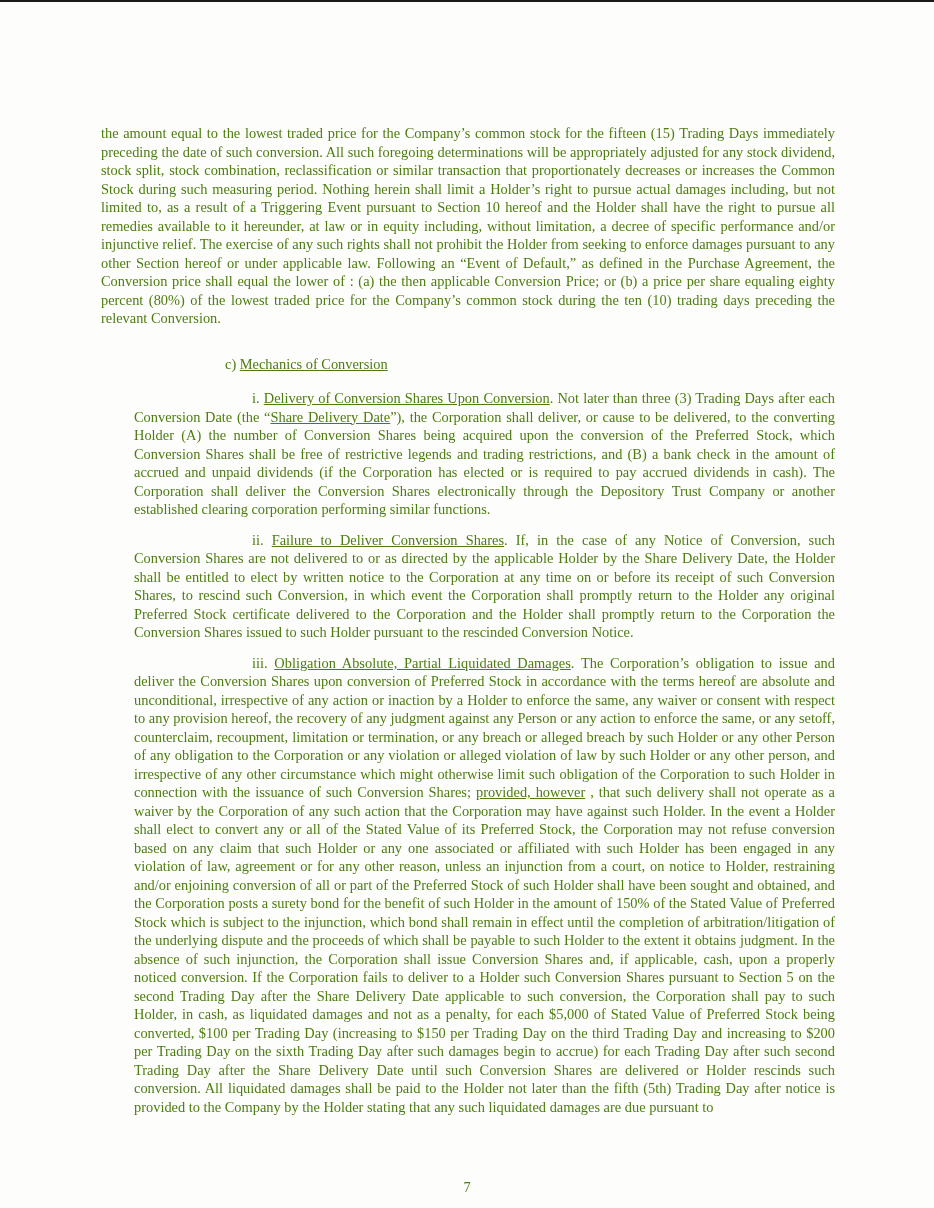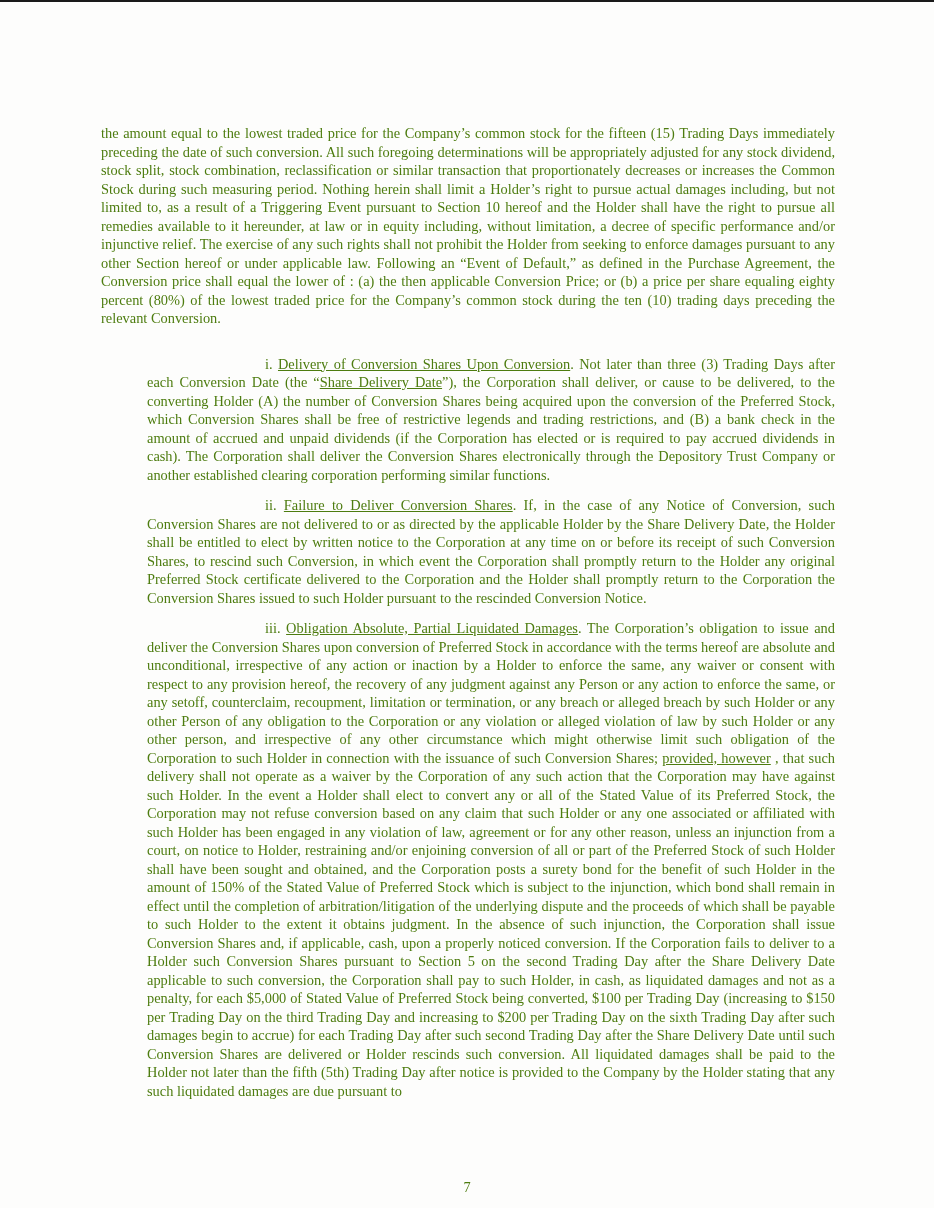--- a/index.html
+++ b/index.html
@@ -36,21 +36,21 @@
   p { margin: 0; }
   .para-intro {
     margin-bottom: 27px;
   }
   .heading {
     margin-left: 124px;
     margin-bottom: 16px;
     text-align: left;
   }
   .sub {
-    margin-left: 46px;
+    margin-left: 33px;
     text-indent: 118px;
     margin-bottom: 12px;
   }
   .u {
     text-decoration: underline;
   }
   .page-number {
     position: absolute;
     bottom: 12px;
     left: 0;
@@ -62,20 +62,21 @@
 </head>
 <body>
 
 <div class="page">
   <div class="scan-edge"></div>
 
   <div class="content">
 
     <p class="para-intro">the amount equal to the lowest traded price  for the Company’s common stock for the fifteen (15) Trading Days immediately preceding the date of such conversion. All such foregoing determinations will be appropriately adjusted for any stock dividend, stock split, stock combination, reclassification or similar transaction that proportionately decreases or increases the Common Stock during such measuring period.  Nothing herein shall limit a Holder’s right to pursue actual damages including, but not limited to, as a result of a Triggering Event pursuant to Section 10 hereof and the Holder shall have the right to pursue all remedies available to it hereunder, at law or in equity including, without limitation, a decree of specific performance and/or injunctive relief.  The exercise of any such rights shall not prohibit the Holder from seeking to enforce damages pursuant to any other Section hereof or under applicable law. Following an “Event of Default,” as defined in the Purchase Agreement, the Conversion price shall equal the lower of : (a) the then applicable Conversion Price; or (b) a price per share equaling eighty percent (80%) of the lowest traded price for the Company’s common stock during the ten (10) trading days preceding the relevant Conversion.</p>
 
+    <p class="heading"><span>c) </span><span class="u">Mechanics of Conversion</span></p>
 
     <p class="sub"><span>i. </span><span class="u">Delivery of Conversion Shares Upon Conversion</span><span>. Not later than three (3) Trading Days after each Conversion Date (the “</span><span class="u">Share Delivery Date</span><span>”), the Corporation shall deliver, or cause to be delivered, to the converting Holder (A) the number of Conversion Shares being acquired upon the conversion of the Preferred Stock, which Conversion Shares shall be free of restrictive legends and trading restrictions, and (B) a bank check in the amount of accrued and unpaid dividends (if the Corporation has elected or is required to pay accrued dividends in cash). The Corporation shall deliver the Conversion Shares electronically through the Depository Trust Company or another established clearing corporation performing similar functions.</span></p>
 
     <p class="sub"><span>ii. </span><span class="u">Failure to Deliver Conversion Shares</span><span>. If, in the case of any Notice of Conversion, such Conversion Shares are not delivered to or as directed by the applicable Holder by the Share Delivery Date, the Holder shall be entitled to elect by written notice to the Corporation at any time on or before its receipt of such Conversion Shares, to rescind such Conversion, in which event the Corporation shall promptly return to the Holder any original Preferred Stock certificate delivered to the Corporation and the Holder shall promptly return to the Corporation the Conversion Shares issued to such Holder pursuant to the rescinded Conversion Notice.</span></p>
 
     <p class="sub"><span>iii. </span><span class="u">Obligation Absolute, Partial Liquidated Damages</span><span>. The Corporation’s obligation to issue and deliver the Conversion Shares upon conversion of Preferred Stock in accordance with the terms hereof are absolute and unconditional, irrespective of any action or inaction by a Holder to enforce the same, any waiver or consent with respect to any provision hereof, the recovery of any judgment against any Person or any action to enforce the same, or any setoff, counterclaim, recoupment, limitation or termination, or any breach or alleged breach by such Holder or any other Person of any obligation to the Corporation or any violation or alleged violation of law by such Holder or any other person, and irrespective of any other circumstance which might otherwise limit such obligation of the Corporation to such Holder in connection with the issuance of such Conversion Shares; </span><span class="u">provided,  however</span><span> , that such delivery shall not operate as a waiver by the Corporation of any such action that the Corporation may have against such Holder. In the event a Holder shall elect to convert any or all of the Stated Value of its Preferred Stock, the Corporation may not refuse conversion based on any claim that such Holder or any one associated or affiliated with such Holder has been engaged in any violation of law, agreement or for any other reason, unless an injunction from a court, on notice to Holder, restraining and/or enjoining conversion of all or part of the Preferred Stock of such Holder shall have been sought and obtained, and the Corporation posts a surety bond for the benefit of such Holder in the amount of 150% of the Stated Value of Preferred Stock which is subject to the injunction, which bond shall remain in effect until the completion of arbitration/litigation of the underlying dispute and the proceeds of which shall be payable to such Holder to the extent it obtains judgment. In the absence of such injunction, the Corporation shall issue Conversion Shares and, if applicable, cash, upon a properly noticed conversion. If the Corporation fails to deliver to a Holder such Conversion Shares pursuant to Section 5 on the second Trading Day after the Share Delivery Date applicable to such conversion, the Corporation shall pay to such Holder, in cash, as liquidated damages and not as a penalty, for each $5,000 of Stated Value of Preferred Stock being converted, $100 per Trading Day (increasing to $150 per Trading Day on the third Trading Day and increasing to $200 per Trading Day on the sixth Trading Day after such damages begin to accrue) for each Trading Day after such second Trading Day after the Share Delivery Date until such Conversion Shares are delivered or Holder rescinds such conversion. All liquidated damages shall be paid to the Holder not later than the fifth (5th) Trading Day after notice is provided to the Company by the Holder stating that any such liquidated damages are due pursuant to</span></p>
 
   </div>
 
   <div class="page-number">7</div>

